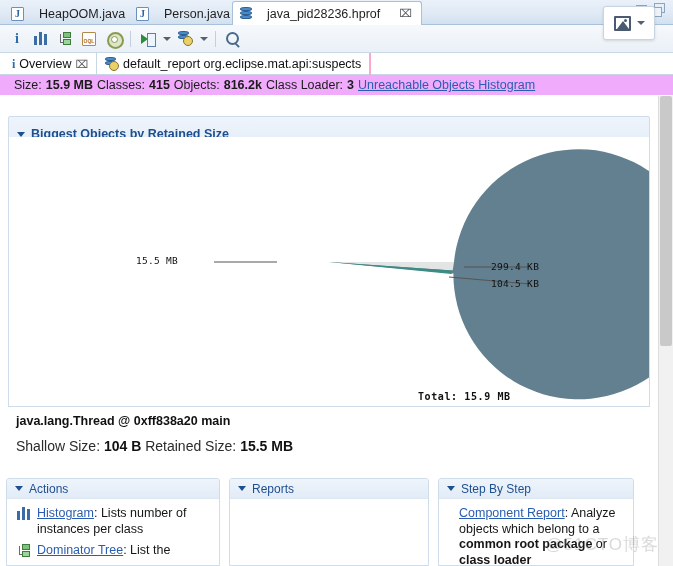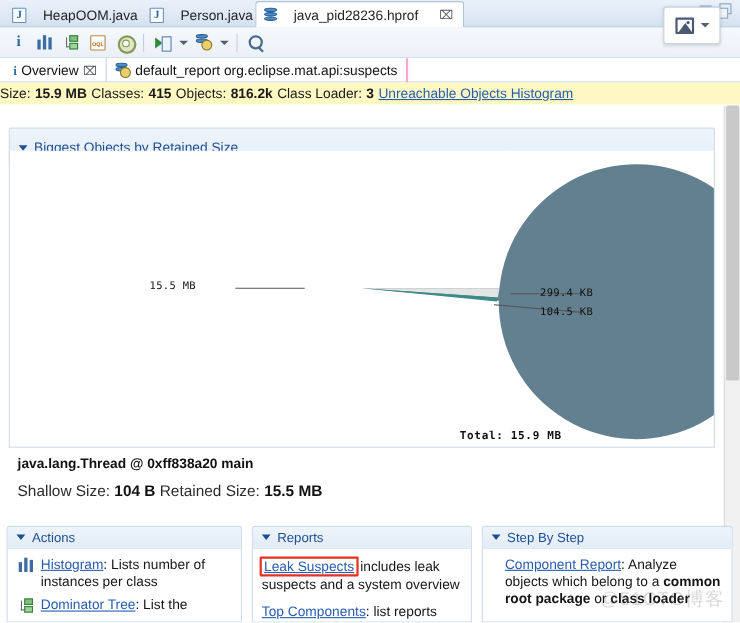--- a/index.html
+++ b/index.html
@@ -184,22 +184,22 @@
   }
   .vtab.active { font-weight: normal; color: #111; border-right: 1px solid #c9d7e5; }
   .vtab.second { color: #111; border-right: 2px solid #f9a8d4; }
   .vtab-close { font-size: 11px; color: #53585c; }
   .gl-i-small { font-family:"Liberation Serif",serif; font-weight:bold; font-size:12px; color:#2d6ca6; }
 
   
   .statline {
     position: absolute; left: 0; top: 75px; width: 673px; height: 20px;
     display: flex; align-items: center; gap: 4px;
-    padding-left: 0; font-size: 12.5px; color: #1b1b1b;
-    background: #fef9c3;
+    padding-left: 14px; font-size: 12.5px; color: #1b1b1b;
+    background: #f0abfc;
   }
   .statline b { font-weight: bold; }
   .statline .lnk { color: #2a5db0; text-decoration: underline; }
 
   
   .content {
     position: absolute; left: 0; top: 96px; width: 658px; height: 470px;
     background: #ffffff; overflow: hidden;
   }
   .vscroll {
@@ -210,21 +210,21 @@
     position:absolute; left:1px; top:0; width:12px; height:250px;
     background:#c9c9c9; border-radius:2px;
   }
 
   
   .sect-hdr {
     position: absolute; left: 8px; top: 20px; width: 642px; height: 36px;
     background: linear-gradient(to bottom,#eef4fb 0%,#e2ecf7 100%);
     border: 1px solid #cfdcea; border-radius: 2px;
     display: flex; align-items: center; gap: 6px; padding-left: 8px;
-    font-size: 12.5px; font-weight: normal; color: #1d4f91;
+    font-size: 12.5px; font-weight: bold; color: #1d4f91;
   }
   .twisty {
     width:0;height:0;border-left:4.5px solid transparent;border-right:4.5px solid transparent;
     border-top:5px solid #1d4f91;
   }
 
   
   .pie-wrap {
     position: absolute; left: 8px; top: 41px; width: 642px; height: 270px;
     background: #ffffff; border: 1px solid #cfdcea; border-top: none;
@@ -457,35 +457,23 @@
           </span>
         </div>
       </div>
     </div>
 
     <div class="panel" style="left:229px; width:200px;">
       <div class="panel-hdr">
         <span class="twisty"></span>
         <span>Reports</span>
       </div>
-      <div class="panel-body" style="padding-left:8px;">
-        <div class="prow">
-          <span class="ptxt">
-            <span class="hl-box"><a href="#">Leak Suspects</a></span><span> includes leak suspects and a system overview</span>
-          </span>
-        </div>
-        <div class="prow" style="margin-top:9px;">
-          <span class="ptxt">
-            <a href="#">Top Components</a><span>: list reports</span>
-          </span>
-        </div>
-      </div>
-    </div>
-
-    <div class="panel" style="left:438px; width:228px;">
+    </div>
+
+    <div class="panel" style="left:438px; width:196px;">
       <div class="panel-hdr">
         <span class="twisty"></span>
         <span>Step By Step</span>
       </div>
       <div class="panel-body" style="padding-left:20px;">
         <div class="prow">
           <span class="ptxt">
             <a href="#">Component Report</a><span>: Analyze objects which belong to a </span><b>common root package</b><span> or </span><b>class loader</b>
           </span>
         </div>

